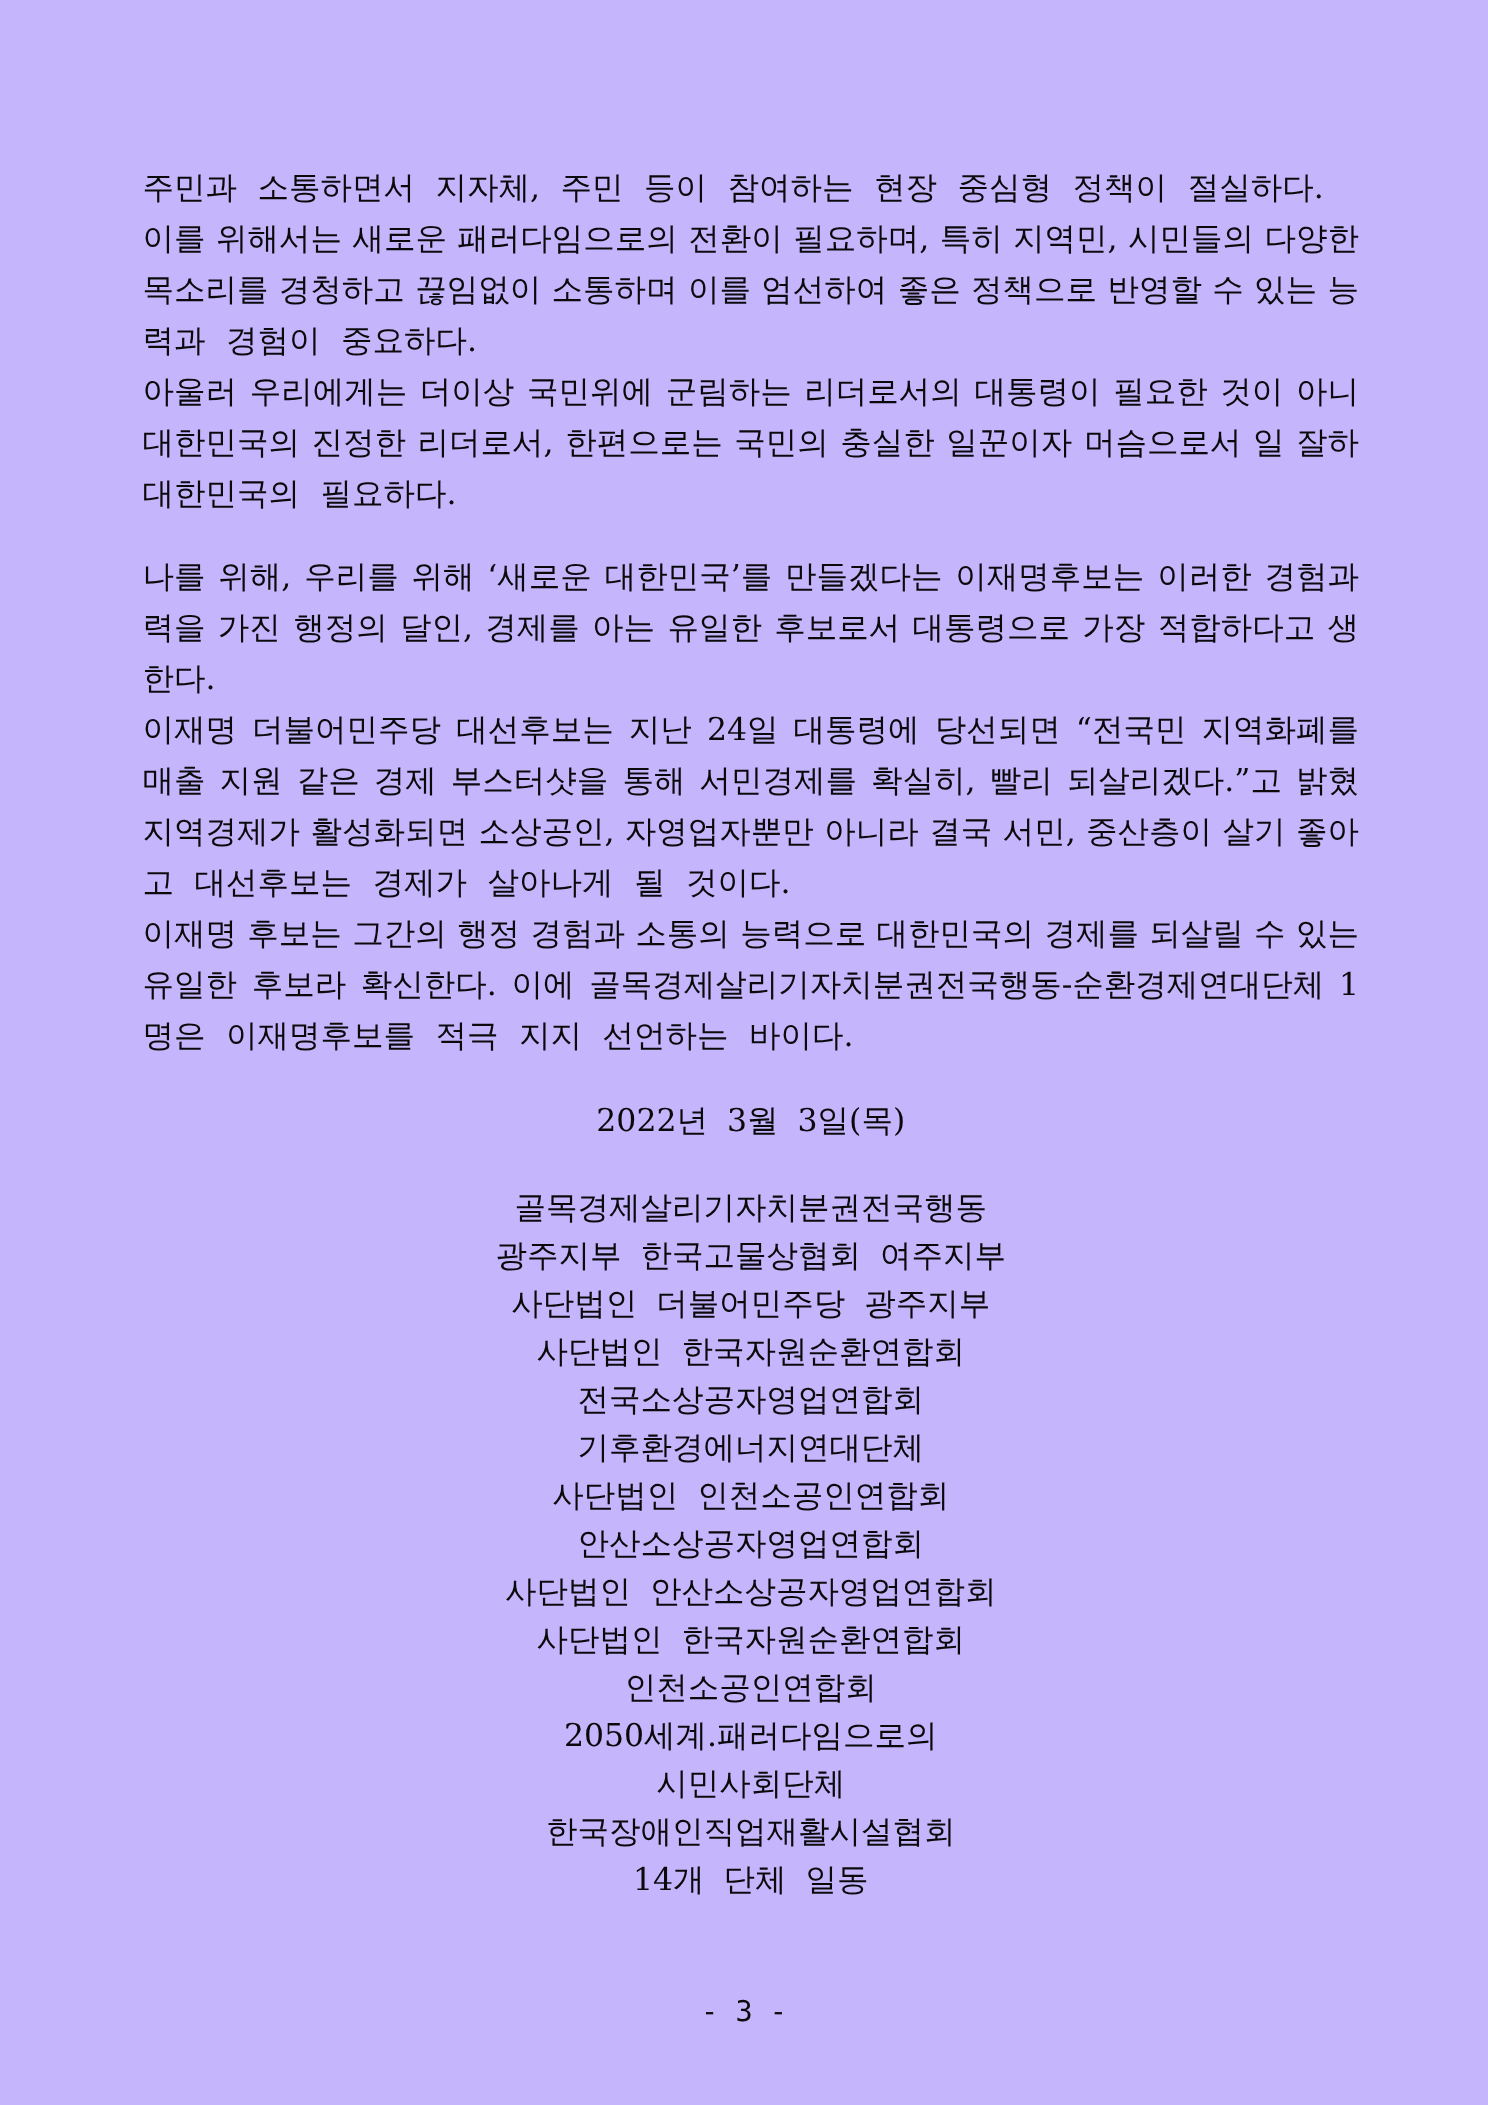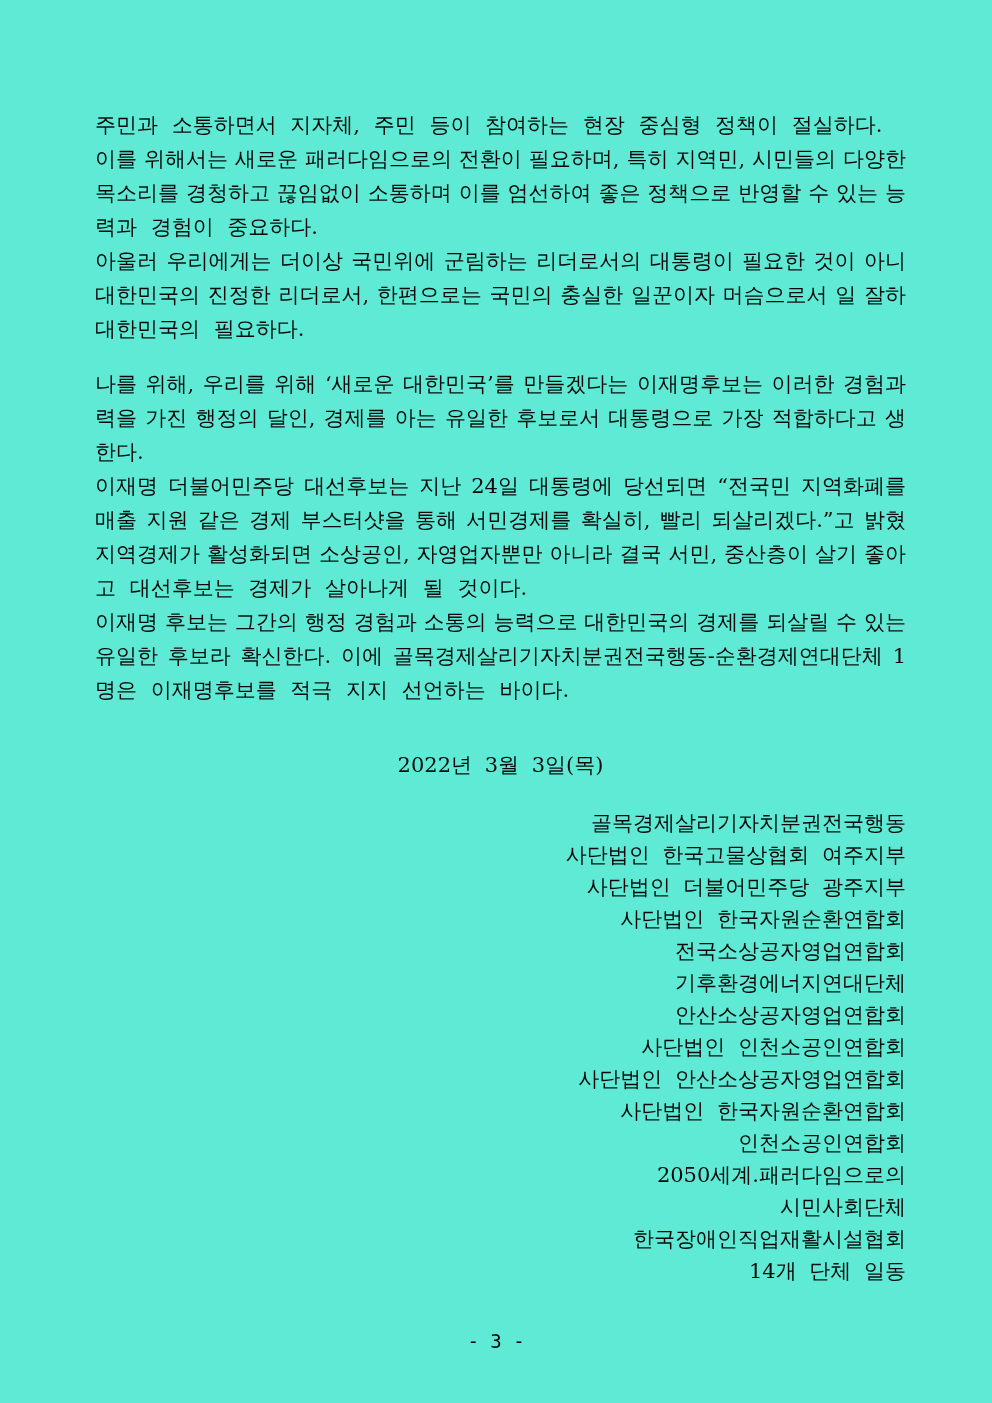--- a/index.html
+++ b/index.html
@@ -4,21 +4,21 @@
 <style>
   html, body {
     margin: 0;
     padding: 0;
     background: #ffffff;
   }
   .page {
     position: relative;
     width: 992px;
     height: 1403px;
-    background: #5eead4;
+    background: #c4b5fd;
     color: #0a0a0a;
     font-family: "DejaVu Serif", "Liberation Serif", serif;
     font-size: 21px;
     overflow: hidden;
   }
   .content {
     position: absolute;
     left: 95px;
     top: 108px;
     width: 811px;
@@ -37,26 +37,25 @@
     text-align-last: justify;
   }
   .sp1 { height: 21px; }
   .sp2 { height: 23px; }
   .sp3 { height: 25px; }
   .date-line {
     height: 34px;
     line-height: 34px;
     text-align: center;
     word-spacing: 6px;
-    margin-top: 18px;
   }
   .sig-line {
     height: 32px;
     line-height: 32px;
-    text-align: right;
+    text-align: center;
     word-spacing: 6px;
   }
   .footer {
     position: absolute;
     left: 0;
     right: 0;
     top: 1328px;
     text-align: center;
     font-size: 19px;
     line-height: 26px;
@@ -91,27 +90,27 @@
     <div class="bline">명은 이재명후보를 적극 지지 선언하는 바이다.</div>
 
     <div class="sp2"></div>
 
     <div class="date-line">2022년 3월 3일(목)</div>
 
     <div class="sp3"></div>
 
     <div>
       <div class="sig-line">골목경제살리기자치분권전국행동</div>
-      <div class="sig-line">사단법인 한국고물상협회 여주지부</div>
+      <div class="sig-line">광주지부 한국고물상협회 여주지부</div>
       <div class="sig-line">사단법인 더불어민주당 광주지부</div>
       <div class="sig-line">사단법인 한국자원순환연합회</div>
       <div class="sig-line">전국소상공자영업연합회</div>
       <div class="sig-line">기후환경에너지연대단체</div>
+      <div class="sig-line">사단법인 인천소공인연합회</div>
       <div class="sig-line">안산소상공자영업연합회</div>
-      <div class="sig-line">사단법인 인천소공인연합회</div>
       <div class="sig-line">사단법인 안산소상공자영업연합회</div>
       <div class="sig-line">사단법인 한국자원순환연합회</div>
       <div class="sig-line">인천소공인연합회</div>
       <div class="sig-line">2050세계.패러다임으로의</div>
       <div class="sig-line">시민사회단체</div>
       <div class="sig-line">한국장애인직업재활시설협회</div>
       <div class="sig-line">14개 단체 일동</div>
     </div>
 
   </div>

